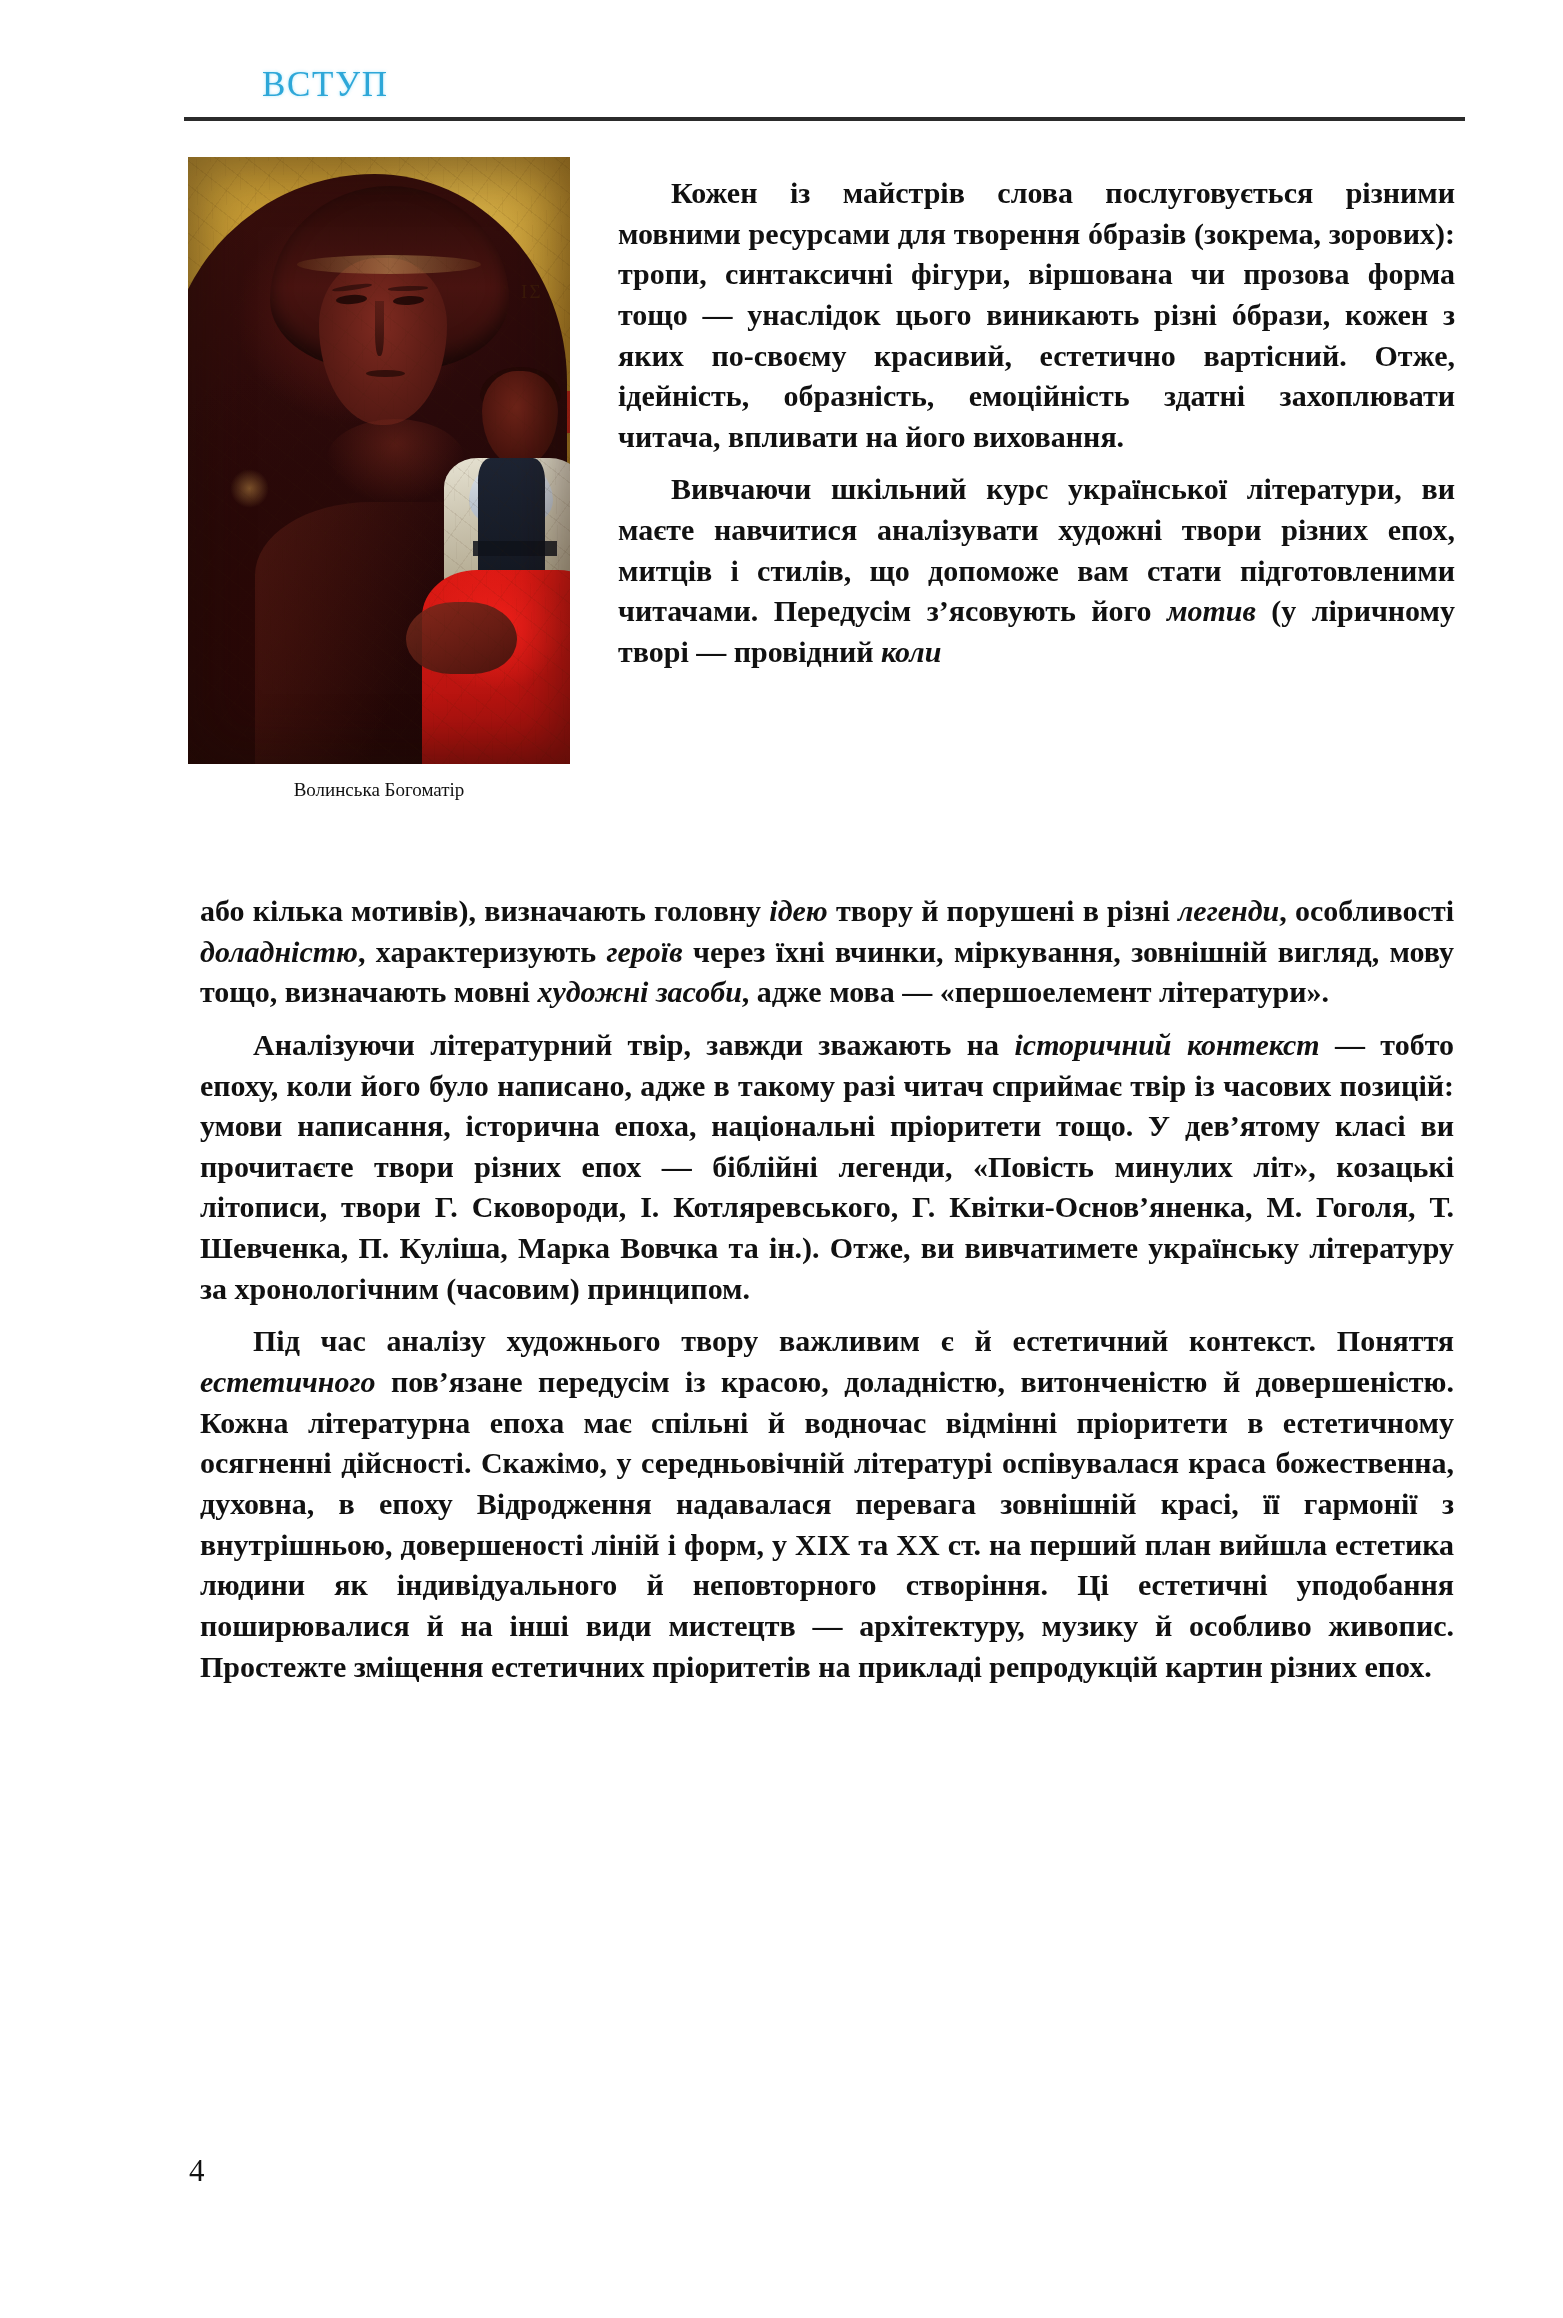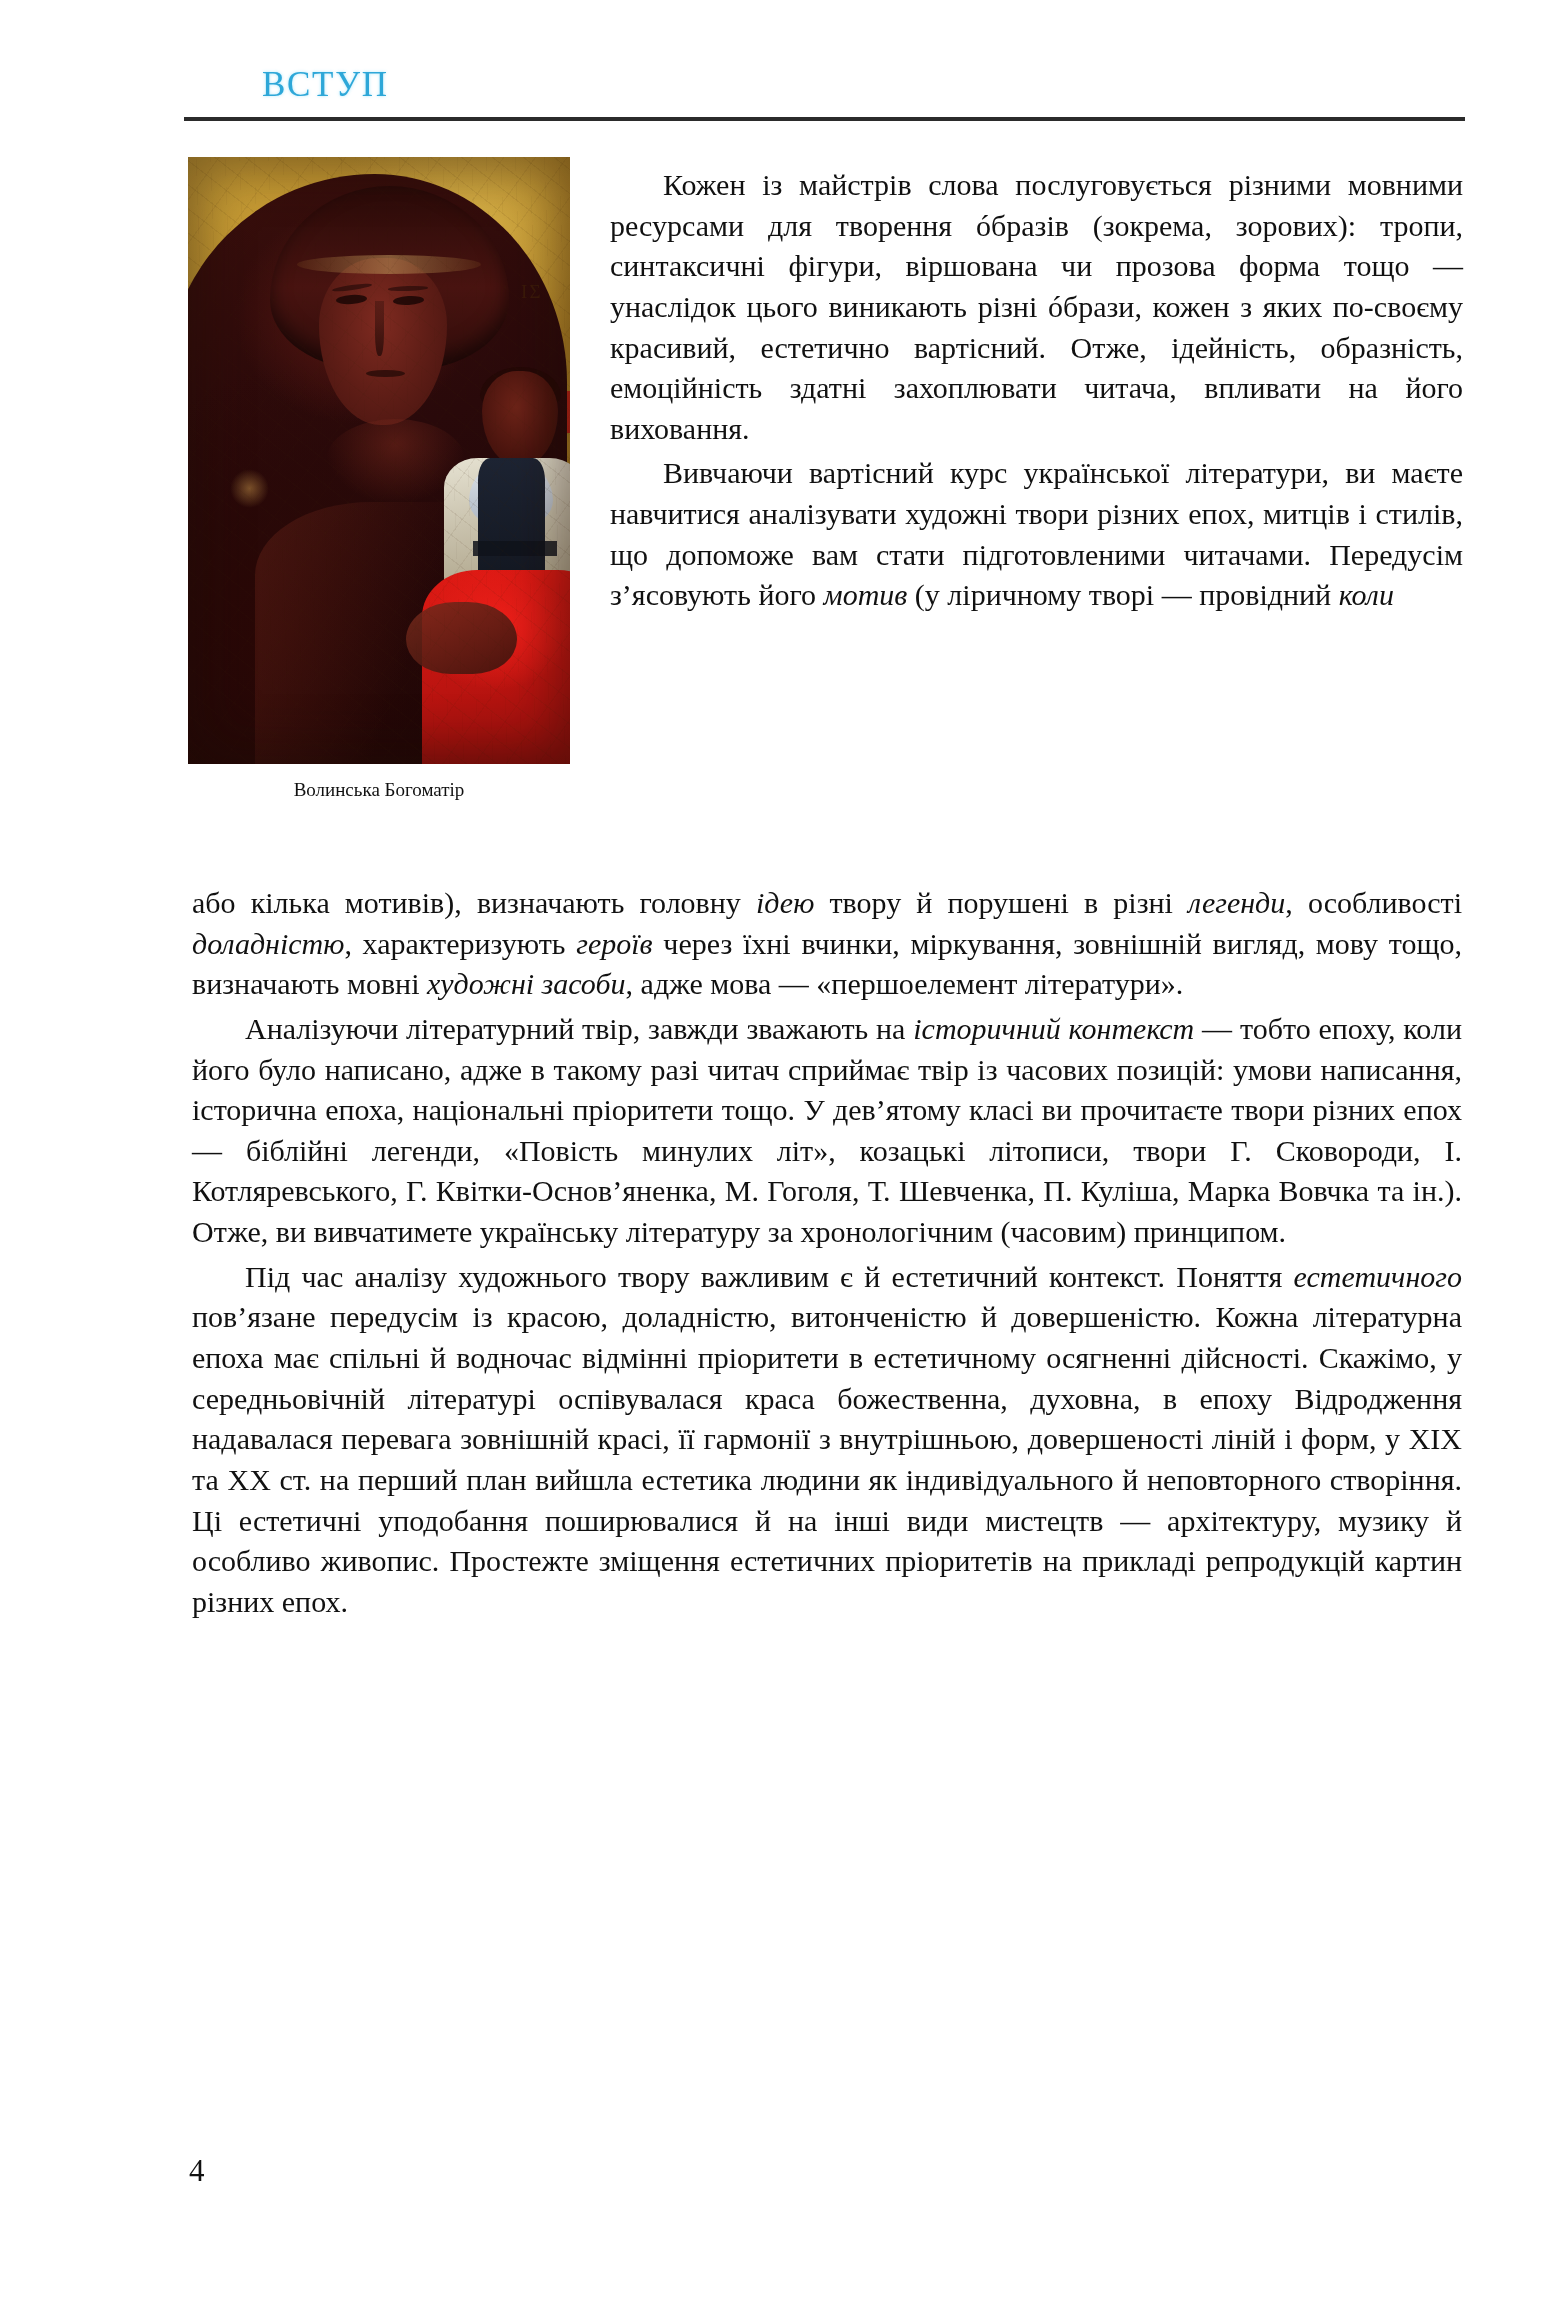--- a/index.html
+++ b/index.html
@@ -261,21 +261,22 @@
     position: absolute;
     left: 188px;
     top: 879px;
     width: 1278px;
     font-size: 30px;
     line-height: 1.355;
     text-align: justify;
     text-justify: inter-word;
   }
   .col-right p, .full-width p {
-    margin: 4px;
+    margin: 12px;
+    font-weight: bold;
   }
   .indent { text-indent: 53px; }
   em { font-style: italic; }
 
   .pagenum {
     position: absolute;
     left: 189px;
     top: 2153px;
     font-size: 31px;
     color: #111;
@@ -320,21 +321,21 @@
       <div class="virgin-hand"></div>
       <div class="nomina">ΙΣ</div>
       <div class="icon-craquelure"></div>
       <div class="icon-vignette"></div>
     </div>
     <div class="caption">Волинська Богоматір</div>
   </div>
 
   <div class="col-right">
     <p class="indent"><span>Кожен із майстрів слова послуговується різними мовними ресурсами для творення óбразів (зокрема, зорових): тропи, синтаксичні фігури, віршована чи прозова форма тощо — унаслідок цього виникають різні óбрази, кожен з яких по-своєму красивий, естетично вартісний. Отже, ідейність, образність, емоційність здатні захоплювати читача, впливати на його виховання.</span></p>
-    <p class="indent"><span>Вивчаючи вартісний курс української літератури, ви маєте навчитися аналізувати художні твори різних епох, митців і стилів, що допоможе вам стати підготовленими читачами. Передусім з’ясовують його </span><em>мотив</em><span> (у ліричному творі — провідний </span><em>коли</em></p>
+    <p class="indent"><span>Вивчаючи шкільний курс української літератури, ви маєте навчитися аналізувати художні твори різних епох, митців і стилів, що допоможе вам стати підготовленими читачами. Передусім з’ясовують його </span><em>мотив</em><span> (у ліричному творі — провідний </span><em>коли</em></p>
   </div>
 
   <div class="full-width">
     <p><span> або кілька мотивів), визначають головну </span><em>ідею</em><span> твору й порушені в різні </span><em>легенди</em><span>, особливості </span><em>доладністю</em><span>, характеризують </span><em>героїв</em><span> через їхні вчинки, міркування, зовнішній вигляд, мову тощо, визначають мовні </span><em>художні засоби</em><span>, адже мова — «першоелемент літератури».</span></p>
 
     <p class="indent"><span>Аналізуючи літературний твір, завжди зважають на </span><em>історичний контекст</em><span> — тобто епоху, коли його було написано, адже в такому разі читач сприймає твір із часових позицій: умови написання, історична епоха, національні пріоритети тощо. У дев’ятому класі ви прочитаєте твори різних епох — біблійні легенди, «Повість минулих літ», козацькі літописи, твори Г. Сковороди, І. Котляревського, Г. Квітки-Основ’яненка, М. Гоголя, Т. Шевченка, П. Куліша, Марка Вовчка та ін.). Отже, ви вивчатимете українську літературу за хронологічним (часовим) принципом.</span></p>
 
     <p class="indent"><span>Під час аналізу художнього твору важливим є й естетичний контекст. Поняття </span><em>естетичного</em><span> пов’язане передусім із красою, доладністю, витонченістю й довершеністю. Кожна літературна епоха має спільні й водночас відмінні пріоритети в естетичному осягненні дійсності. Скажімо, у середньовічній літературі оспівувалася краса божественна, духовна, в епоху Відродження надавалася перевага зовнішній красі, її гармонії з внутрішньою, довершеності ліній і форм, у XIX та XX ст. на перший план вийшла естетика людини як індивідуального й неповторного створіння. Ці естетичні уподобання поширювалися й на інші види мистецтв — архітектуру, музику й особливо живопис. Простежте зміщення естетичних пріоритетів на прикладі репродукцій картин різних епох.</span></p>
   </div>
 

